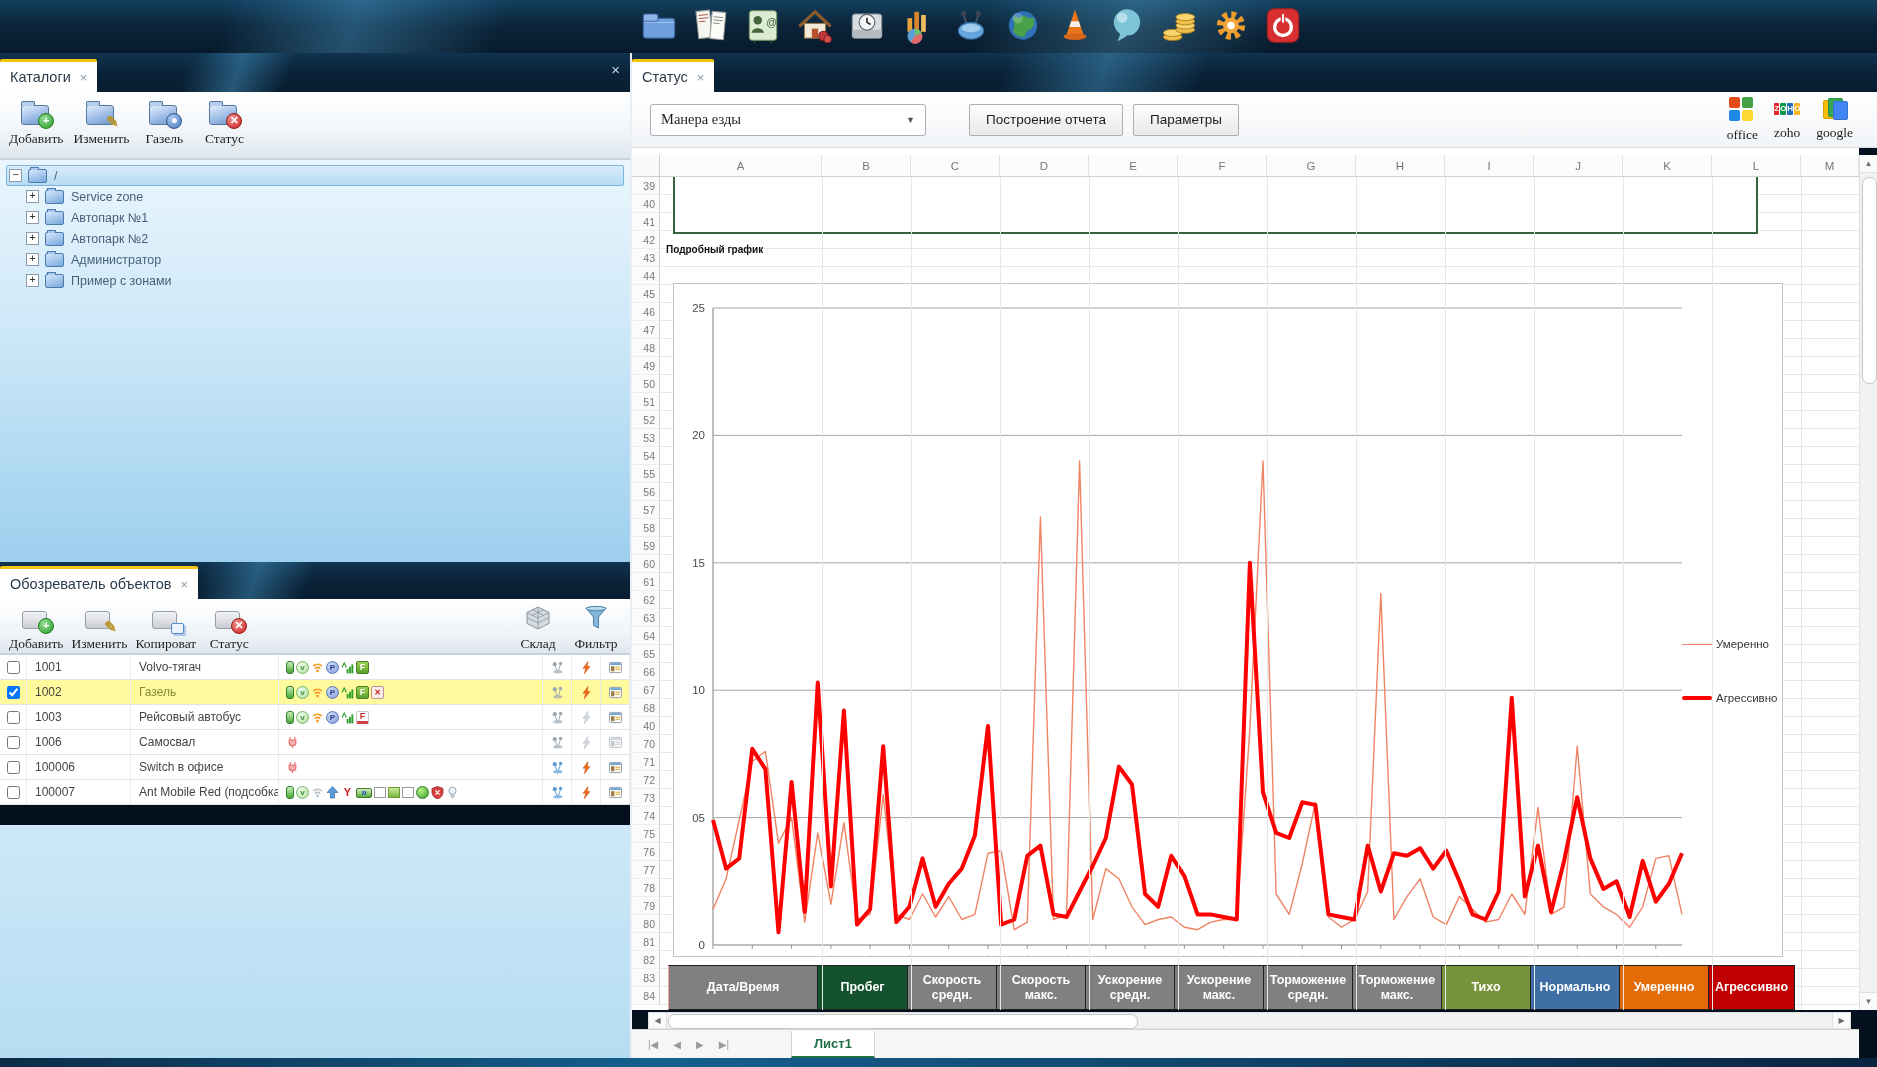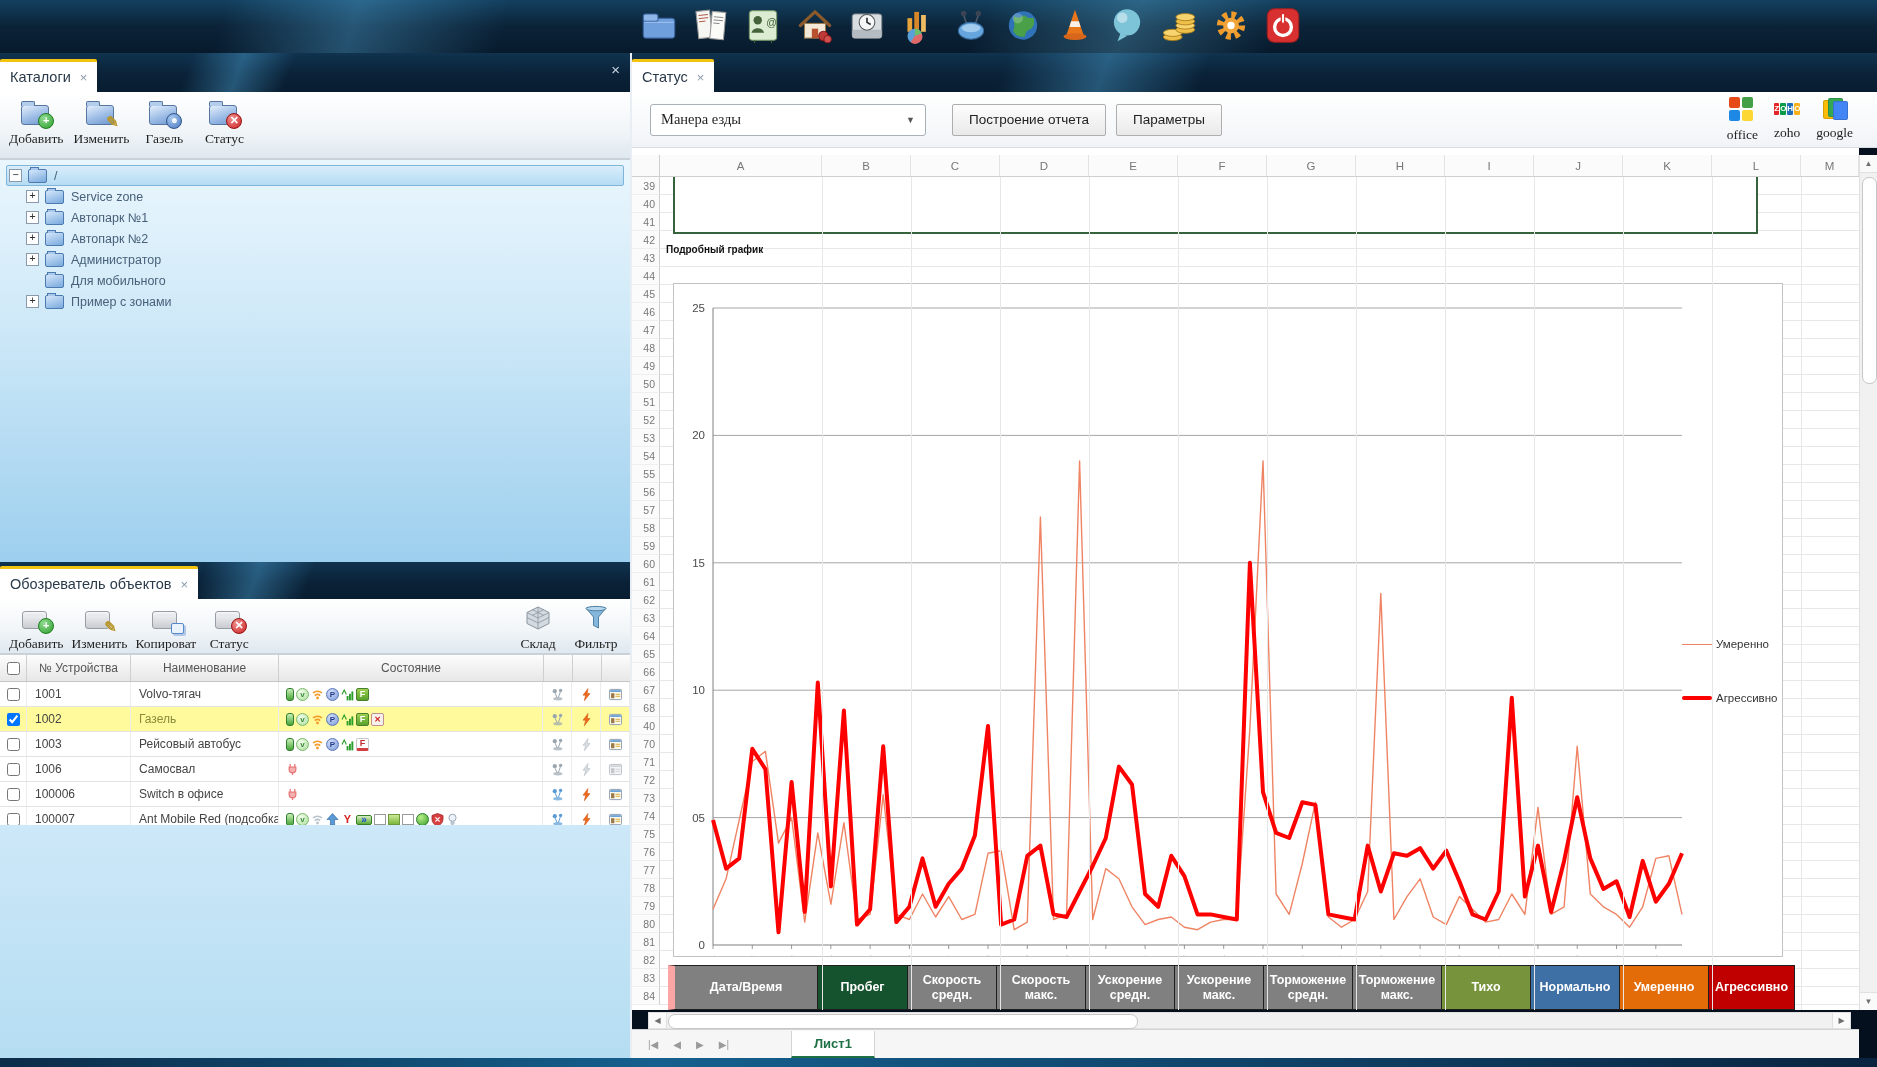--- a/index.html
+++ b/index.html
@@ -102,21 +102,21 @@
   .si-circle-green{border-radius:50%;background:radial-gradient(circle at 35% 30%,#b8f088,#3a9e2a);border:1px solid #2a7d2a;}
   
   .tb3{left:632px;top:92px;width:1245px;height:56px;background:linear-gradient(#ffffff,#f1f4f7);
     border-bottom:1px solid #d8dce0;display:flex;align-items:center;padding-left:18px;box-sizing:border-box;}
   .select{width:254px;height:30px;border:1px solid #a8b0b8;border-radius:3px;background:#fff;display:flex;
     align-items:center;justify-content:space-between;padding:0 10px;font-family:"Liberation Serif",serif;
     font-size:14.5px;color:#1e1e1e;cursor:pointer;}
   .caret{color:#555;font-size:9px;}
   .btn{height:30px;border:1px solid #aeaeae;border-radius:2px;background:linear-gradient(#fdfdfd,#e9e9e9);
     padding:0 16px;font-size:13.5px;color:#222;display:flex;align-items:center;cursor:pointer;}
-  .btn.first{margin-left:26px;} .btn+.btn{margin-left:10px;}
+  .btn.first{margin-left:43px;} .btn+.btn{margin-left:10px;}
   .exports{margin-left:auto;display:flex;gap:16px;margin-right:24px;}
   .exp-btn{display:flex;flex-direction:column;align-items:center;cursor:pointer;
     font-family:"Liberation Serif",serif;font-size:13.5px;color:#222;gap:3px;}
   .exp-ic{width:26px;height:26px;position:relative;}
   .off-grid{display:grid;grid-template-columns:11px 11px;grid-template-rows:11px 11px;gap:2px;margin:1px;}
   .off-grid span{border-radius:2px;}
   .zoho-grid{display:flex;gap:1px;margin-top:7px;}
   .zoho-grid span{width:6px;height:12px;color:#fff;font:bold 8px/12px "Liberation Sans",sans-serif;text-align:center;border-radius:1px;}
   .goog span{position:absolute;width:13px;height:17px;border-radius:2px;border:1px solid rgba(0,0,0,.15);}
   
@@ -137,21 +137,21 @@
   .chartbox{position:absolute;left:41px;top:135px;width:1110px;height:674px;background:#fff;
     border:1px solid #c3c3c3;box-sizing:border-box;}
   .legend{position:absolute;left:1008px;width:98px;display:flex;align-items:flex-start;gap:4px;
     font-size:11.5px;color:#333;}
   .leg-thin{width:30px;border-top:1.5px solid #EF8464;margin-top:8px;flex:0 0 30px;}
   .leg-thick{width:30px;height:4px;background:#FF0000;margin-top:6px;flex:0 0 30px;border-radius:2px;}
   .leg-label{width:62px;word-break:break-all;line-height:1.55;}
   .summary{position:absolute;left:36px;top:817px;height:45px;display:flex;}
   .sum-cell{color:#fff;font-weight:bold;font-size:12.5px;text-align:center;display:flex;align-items:center;
     justify-content:center;border:1px solid #1f1f1f;border-left:none;line-height:1.2;padding:0 3px;box-sizing:border-box;}
-  .sum-cell:first-child{border-left:7px solid #fca5a5;}
+  .sum-cell:first-child{border-left:1px solid #fca5a5;}
   
   .hscroll{left:648px;top:1012px;width:1203px;height:17px;background:#f1f1f1;border:1px solid #e0e0e0;box-sizing:border-box;}
   .hs-arrow{position:absolute;top:0;width:17px;height:15px;background:#fafafa;color:#707070;font-size:8px;
     display:flex;align-items:center;justify-content:center;cursor:pointer;}
   .hs-thumb{position:absolute;left:19px;top:1px;width:468px;height:13px;background:#fff;border:1px solid #c6c6c6;border-radius:7px;cursor:pointer;}
   .tabbar{left:632px;top:1029px;width:1227px;height:29px;background:#f6f6f6;border-top:1px solid #d4d4d4;
     display:flex;align-items:center;box-sizing:border-box;}
   .nav{display:flex;gap:15px;margin-left:16px;color:#9a9a9a;font-size:10px;}
   .nav span{cursor:pointer;}
   .sheettab{margin-left:62px;height:27px;background:#fff;border:1px solid #d4d4d4;border-top:none;
@@ -344,25 +344,20 @@
         <span class="exp">+</span>
         <span class="tfold"></span>
         <span>Автопарк №2</span>
       </div>
       <div class="trow child">
         <span class="exp">+</span>
         <span class="tfold"></span>
         <span>Администратор</span>
       </div>
       <div class="trow child">
-        <span class="exp none"></span>
-        <span class="tfold"></span>
-        <span>Для мобильного</span>
-      </div>
-      <div class="trow child">
         <span class="exp">+</span>
         <span class="tfold"></span>
         <span>Пример с зонами</span>
       </div>
     </div>
 
   <div class="abs tabstrip ts-l2">
     <div class="tab">
       <span>Обозреватель объектов</span>
       <span class="tclose">×</span>
@@ -410,31 +405,20 @@
     <div class="tb-btn">
       <svg class="tool-svg" viewBox="0 0 30 28">
           <path d="M5 3h20l-7.5 9v11l-5-2.6V12z" fill="#85b6dc" stroke="#4f81a5"></path>
           <ellipse cx="15" cy="3.6" rx="10" ry="2.2" fill="#b9d7ec" stroke="#4f81a5"></ellipse>
         </svg>
       <span class="lbl">Фильтр</span>
     </div>
   </div>
 
   <div class="abs objtable">
-    <div class="ot-head">
-      <div class="c-chk">
-          <input type="checkbox" style="">
-        </div>
-      <div class="c-id">№ Устройства</div>
-      <div class="c-name">Наименование</div>
-      <div class="c-state">Состояние</div>
-      <div class="c-i"></div>
-        <div class="c-i"></div>
-        <div class="c-i" style="border-right:none"></div>
-    </div>
     <div id="ot-rows">
         <div class="ot-row">
           <div class="c-chk">
             <input type="checkbox" style="">
           </div>
           <div class="c-id">1001</div>
           <div class="c-name">Volvo-тягач</div>
           <div class="c-state">
             <span class="si si-battery-green"></span>
             <span class="si si-ok-circle">v</span>

